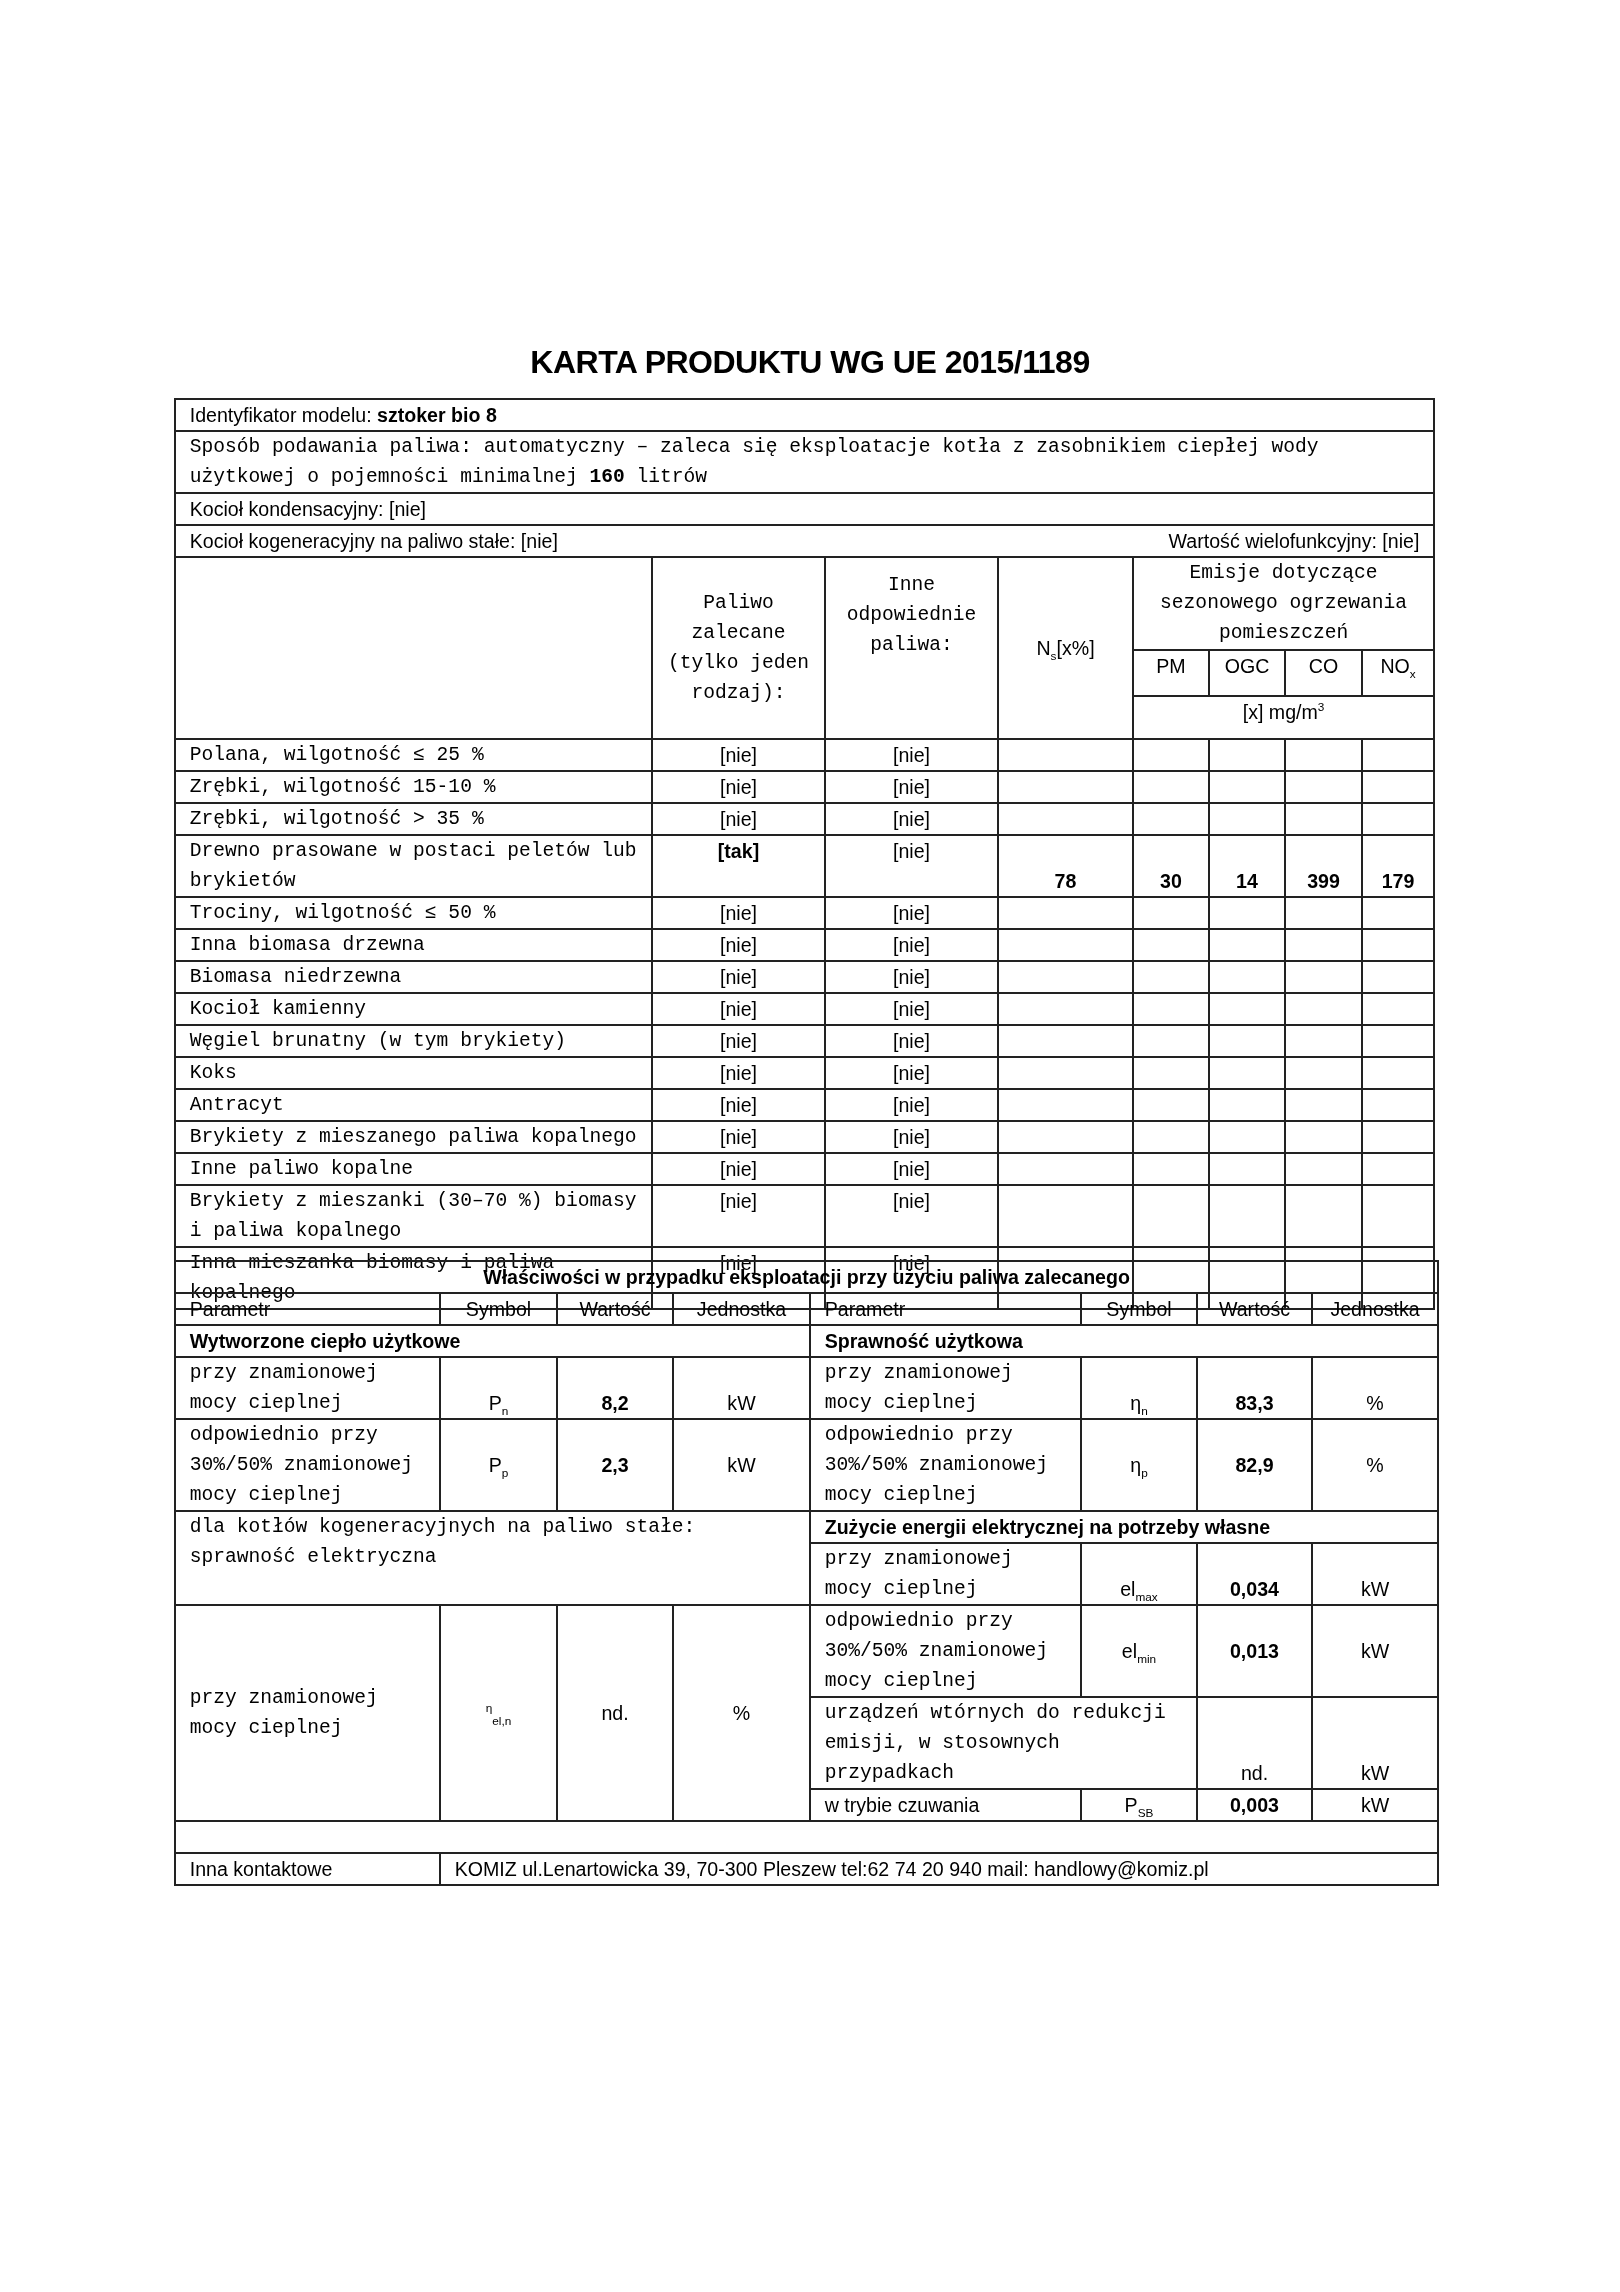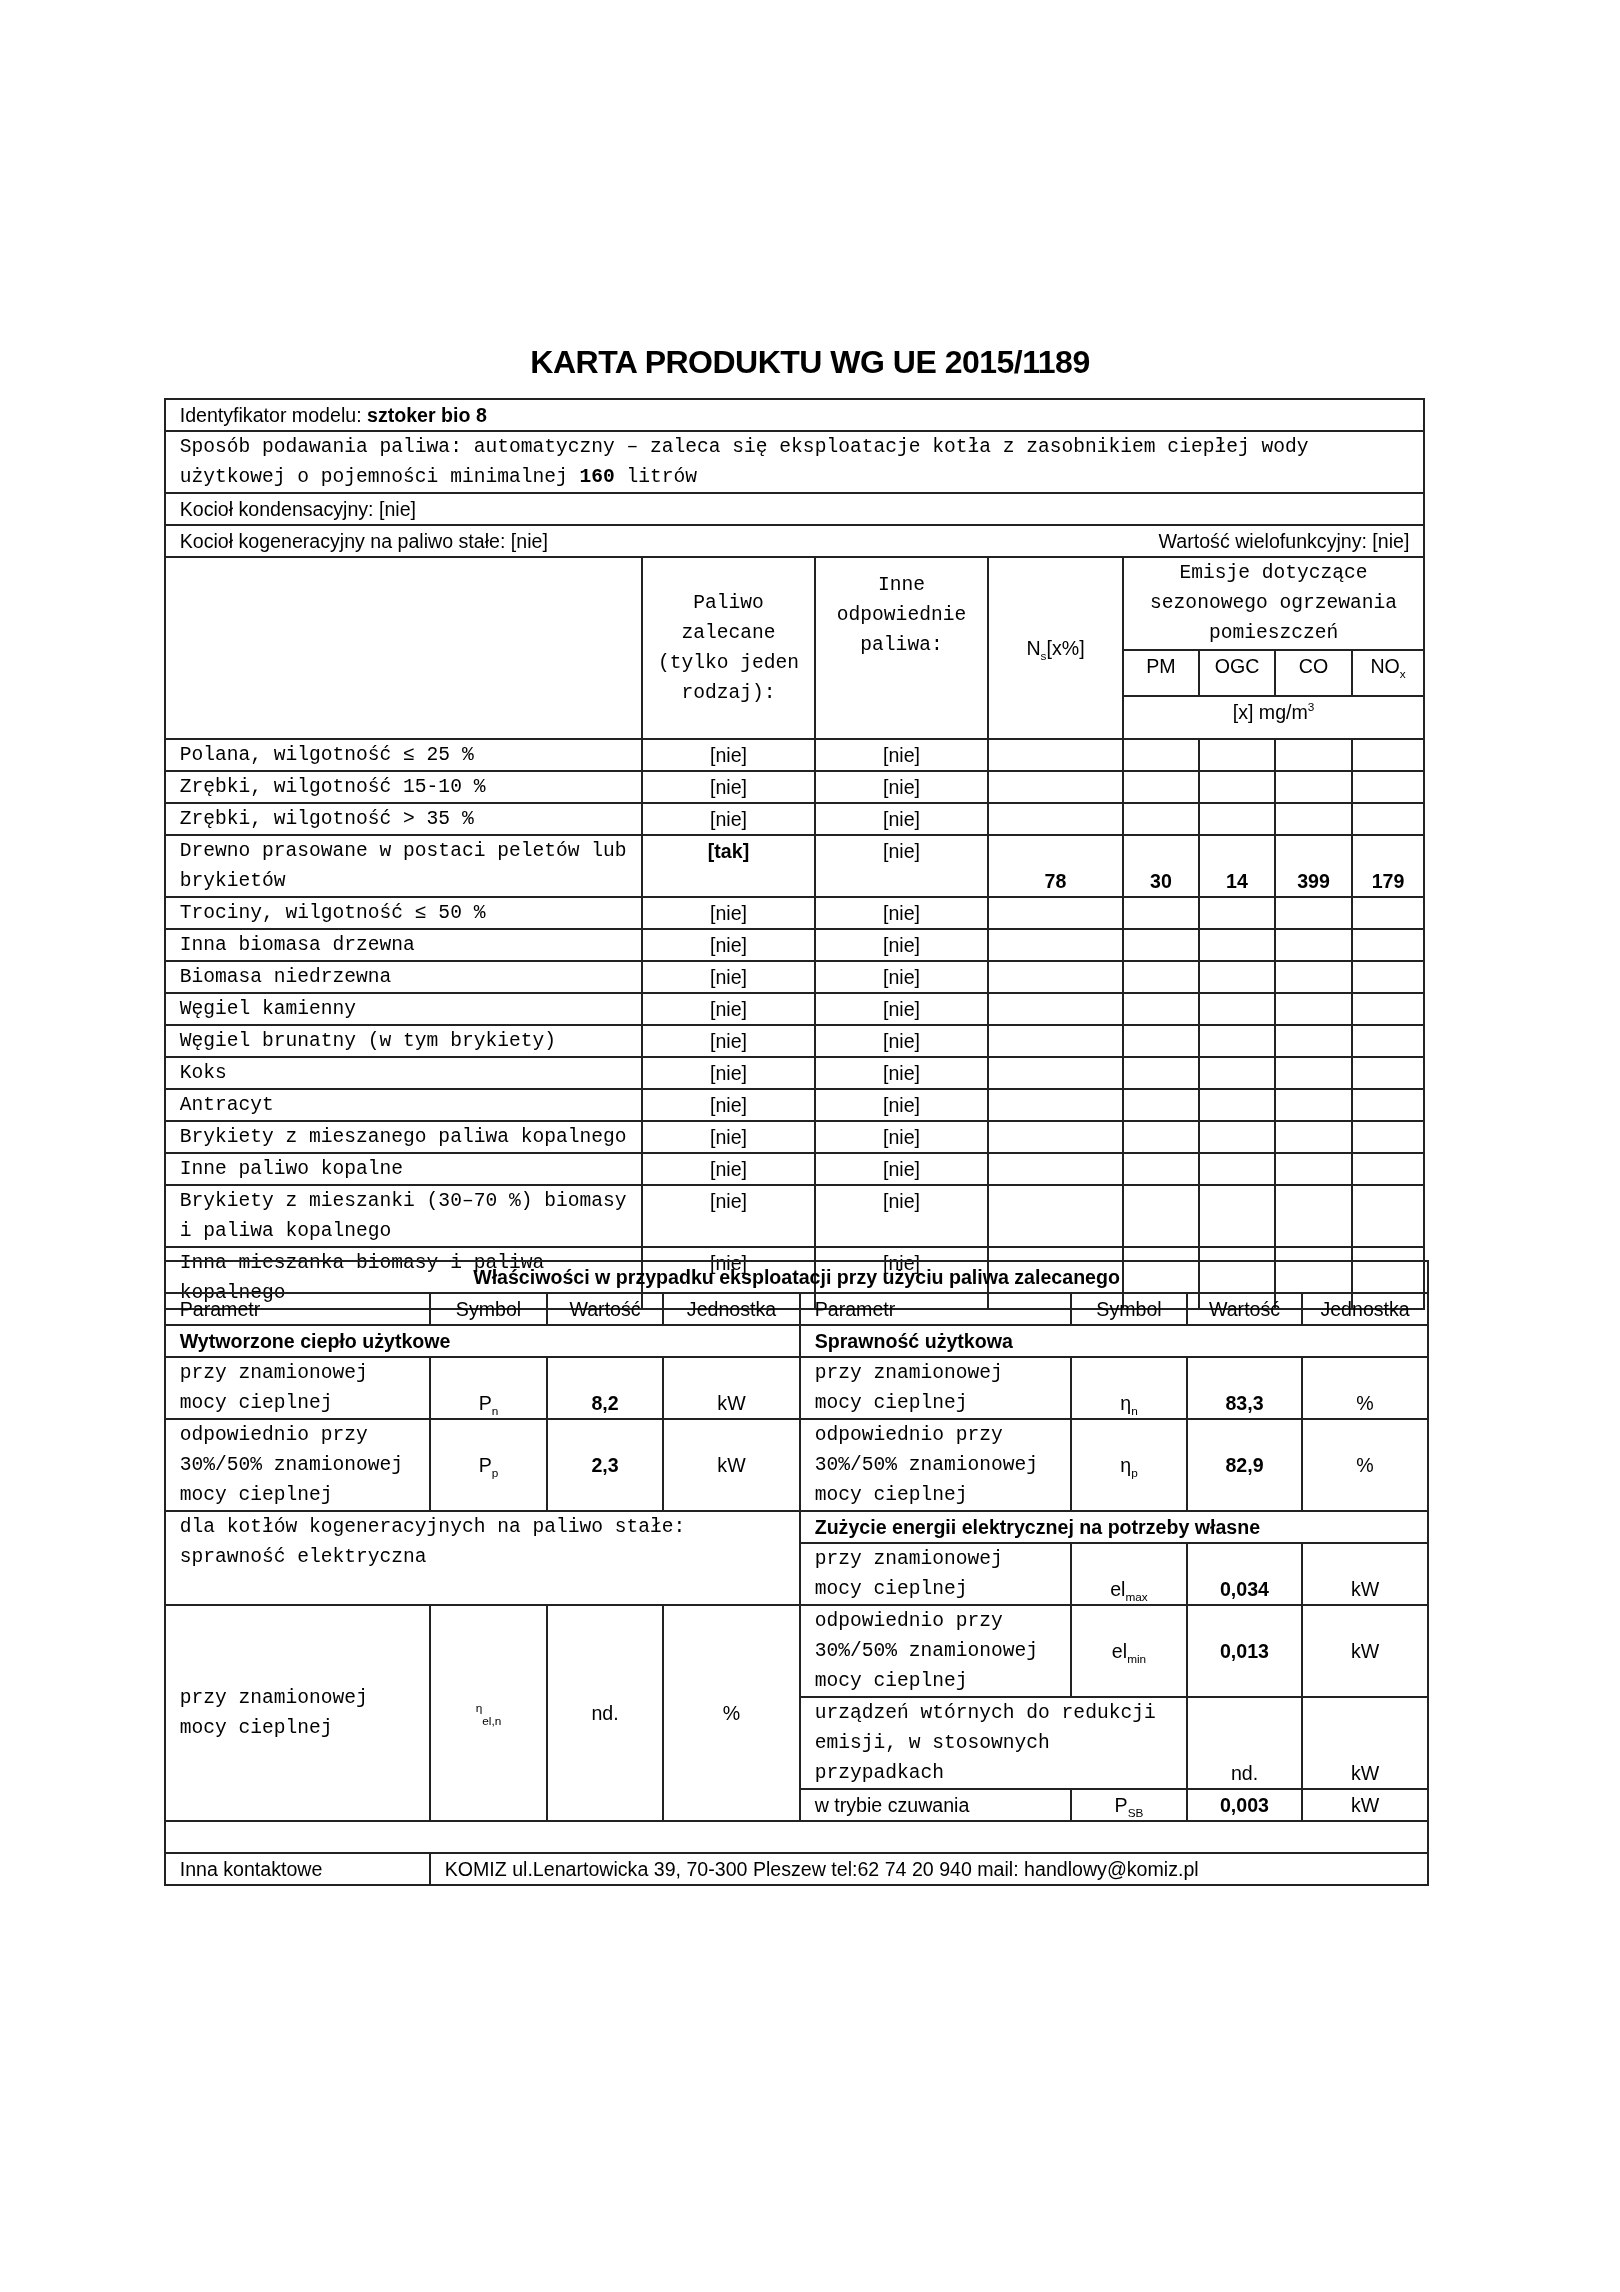--- a/index.html
+++ b/index.html
@@ -1,18 +1,18 @@
 <!DOCTYPE html>
 <html><head>
 <meta charset="utf-8">
 <style>
   html, body { margin: 0; padding: 0; background: #ffffff; }
   body { width: 1620px; height: 2293px; position: relative; font-family: "Liberation Sans", sans-serif; color: #000; }
   .title { position: absolute; top: 320px; left: 0; width: 1620px; text-align: center; font-size: 32px; font-weight: bold; letter-spacing: -0.5px; margin-top: 24px; }
-  table { border-collapse: collapse; position: absolute; left: 164px; width: 1261px; table-layout: fixed; font-size: 19.6px; line-height: 30px; }
+  table { border-collapse: collapse; position: absolute; left: 174px; width: 1261px; table-layout: fixed; font-size: 19.6px; line-height: 30px; }
   td { border: 2px solid #222; padding: 0 13.7px; vertical-align: top; white-space: nowrap; overflow: hidden; }
   td.wrap { white-space: normal; font-family: Liberation Mono, monospace; }
   .c { text-align: center; padding: 0 3.9px; }
   .b { font-weight: bold; }
   .bottom { vertical-align: bottom; }
   .mid { vertical-align: middle; }
   sub, sup { font-size: 11.8px; line-height: 0; }
   #t1 { top: 398px; }
   #t2 { top: 1260px; }
   .row1 td { height: 30px; }
@@ -131,21 +131,21 @@
         <td class="wrap">Biomasa niedrzewna</td>
         <td class="c">[nie]</td>
         <td class="c">[nie]</td>
         <td class="c b bottom"></td>
         <td class="c b bottom"></td>
         <td class="c b bottom"></td>
         <td class="c b bottom"></td>
         <td class="c b bottom"></td>
       </tr>
       <tr>
-        <td class="wrap">Węgiel kamienny</td>
+        <td class="wrap">Kocioł kamienny</td>
         <td class="c">[nie]</td>
         <td class="c">[nie]</td>
         <td class="c b bottom"></td>
         <td class="c b bottom"></td>
         <td class="c b bottom"></td>
         <td class="c b bottom"></td>
         <td class="c b bottom"></td>
       </tr>
       <tr>
         <td class="wrap">Węgiel brunatny (w tym brykiety)</td>

